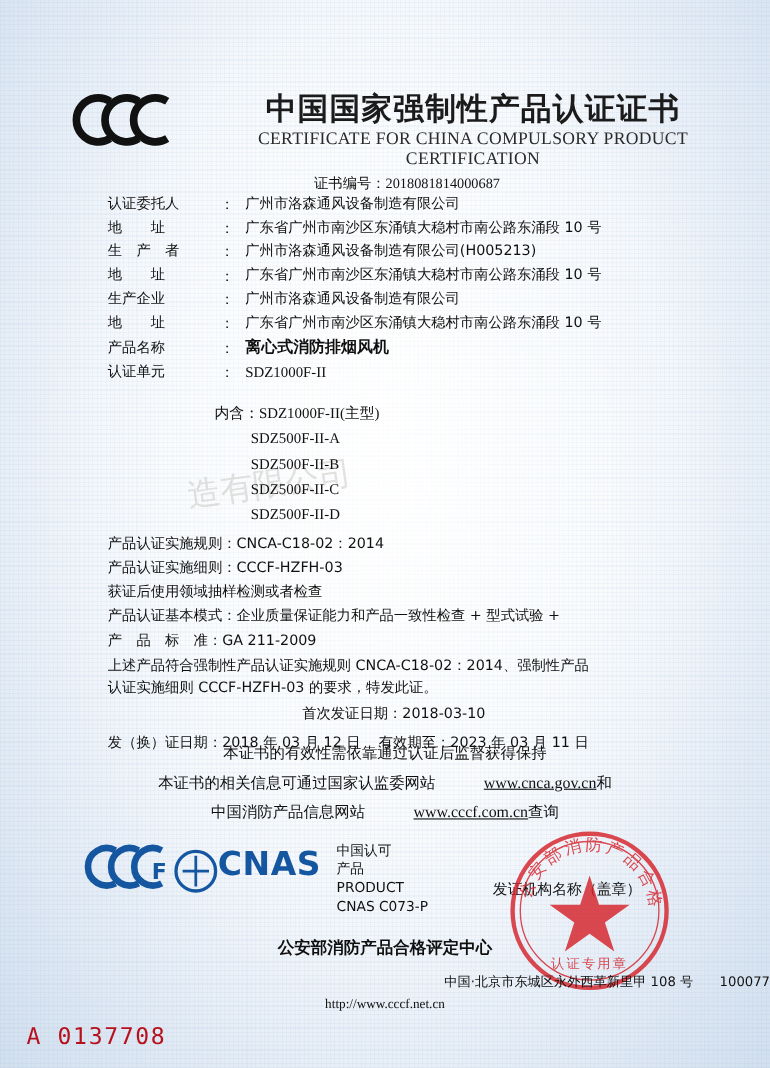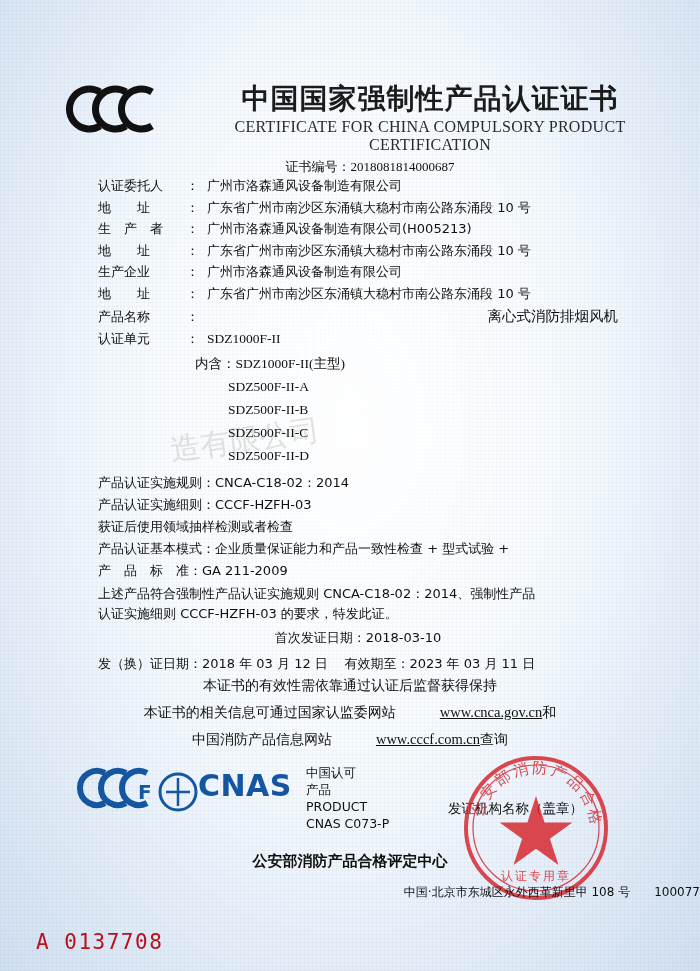--- a/index.html
+++ b/index.html
@@ -99,50 +99,49 @@
     width: 520px;
     font-size: 13.5px;
     color: #101010;
   }
   .row {
     display: flex;
     align-items: flex-start;
     margin-bottom: 2.5px;
     line-height: 19px;
     min-height: 19px;
+    gap: 14px;
   }
   .lbl {
     flex: 0 0 auto;
     width: 88px;
     font-family: "DejaVu Sans", "Liberation Sans", sans-serif;
     font-size: 13px;
     letter-spacing: 0px;
     white-space: nowrap;
   }
   .colon {
     flex: 0 0 auto;
     width: 9px;
     text-align: center;
     font-size: 13px;
   }
   .val {
     flex: 1 1 auto;
     font-family: "DejaVu Sans", "Liberation Sans", sans-serif;
     font-size: 13px;
-    margin-left: 12px;
   }
   .val.serif {
     font-family: "Liberation Serif", serif;
     font-size: 13.5px;
   }
   .val.big {
     font-size: 14.5px;
-    font-weight: normal;
-    font-family: "DejaVu Sans", "Liberation Sans", sans-serif;
-    text-align: right;
+    font-weight: bold;
+    font-family: "DejaVu Sans", "Liberation Sans", sans-serif;
   }
   .sub-row {
     padding-left: 97px;
     line-height: 23px;
     font-family: "Liberation Serif", serif;
     font-size: 13.5px;
   }
   .free-row {
     line-height: 21px;
     font-family: "DejaVu Sans", "Liberation Sans", sans-serif;
@@ -258,21 +257,21 @@
     left: 0;
     top: 905px;
     width: 700px;
     text-align: center;
     font-family: "Liberation Serif", serif;
     font-size: 12px;
     color: #101010;
   }
   .serial {
     position: absolute;
-    left: 36px;
+    left: 24px;
     top: 930px;
     font-family: "DejaVu Sans Mono", monospace;
     font-size: 21px;
     letter-spacing: 1.5px;
     color: #b7121c;
   }
 
   
   .watermark {
     position: absolute;
@@ -354,21 +353,21 @@
       <div class="colon">：</div>
       <div class="val big">离心式消防排烟风机</div>
     </div>
 
     <div class="row" style="margin-top:3px;">
       <div class="lbl">认证单元</div>
       <div class="colon">：</div>
       <div class="val serif">SDZ1000F-II</div>
     </div>
 
-    <div class="sub-row" style="margin-top:4px;">
+    <div class="sub-row" style="margin-top:16px;">
       <span>内含</span>：<span>SDZ1000F-II(主型)</span>
     </div>
     <div class="sub-row" style="padding-left:130px;">
       <span>SDZ500F-II-A</span>
     </div>
     <div class="sub-row" style="padding-left:130px;">
       <span>SDZ500F-II-B</span>
     </div>
     <div class="sub-row" style="padding-left:130px;">
       <span>SDZ500F-II-C</span>
@@ -451,14 +450,15 @@
       <path id="sealArcTop" d="M 21 76 A 55 55 0 0 1 131 76" fill="none"></path>
       <text font-family="DejaVu Sans, sans-serif" font-size="15" fill="#d6222a" letter-spacing="3">
         <textPath href="#sealArcTop" startOffset="6%">公安部消防产品合格评定中心</textPath>
       </text>
       <text x="76" y="128" text-anchor="middle" font-family="DejaVu Sans, sans-serif" font-size="12" fill="#d6222a" letter-spacing="2">认证专用章</text>
     </svg>
   </div>
 
   <div class="footer-org">公安部消防产品合格评定中心</div>
   <div class="footer-addr">中国·北京市东城区永外西革新里甲 108 号　　100077</div>
+  <div class="footer-url">http://www.cccf.net.cn</div>
   <div class="serial">A 0137708</div>
 </div>
 
 </body></html>

